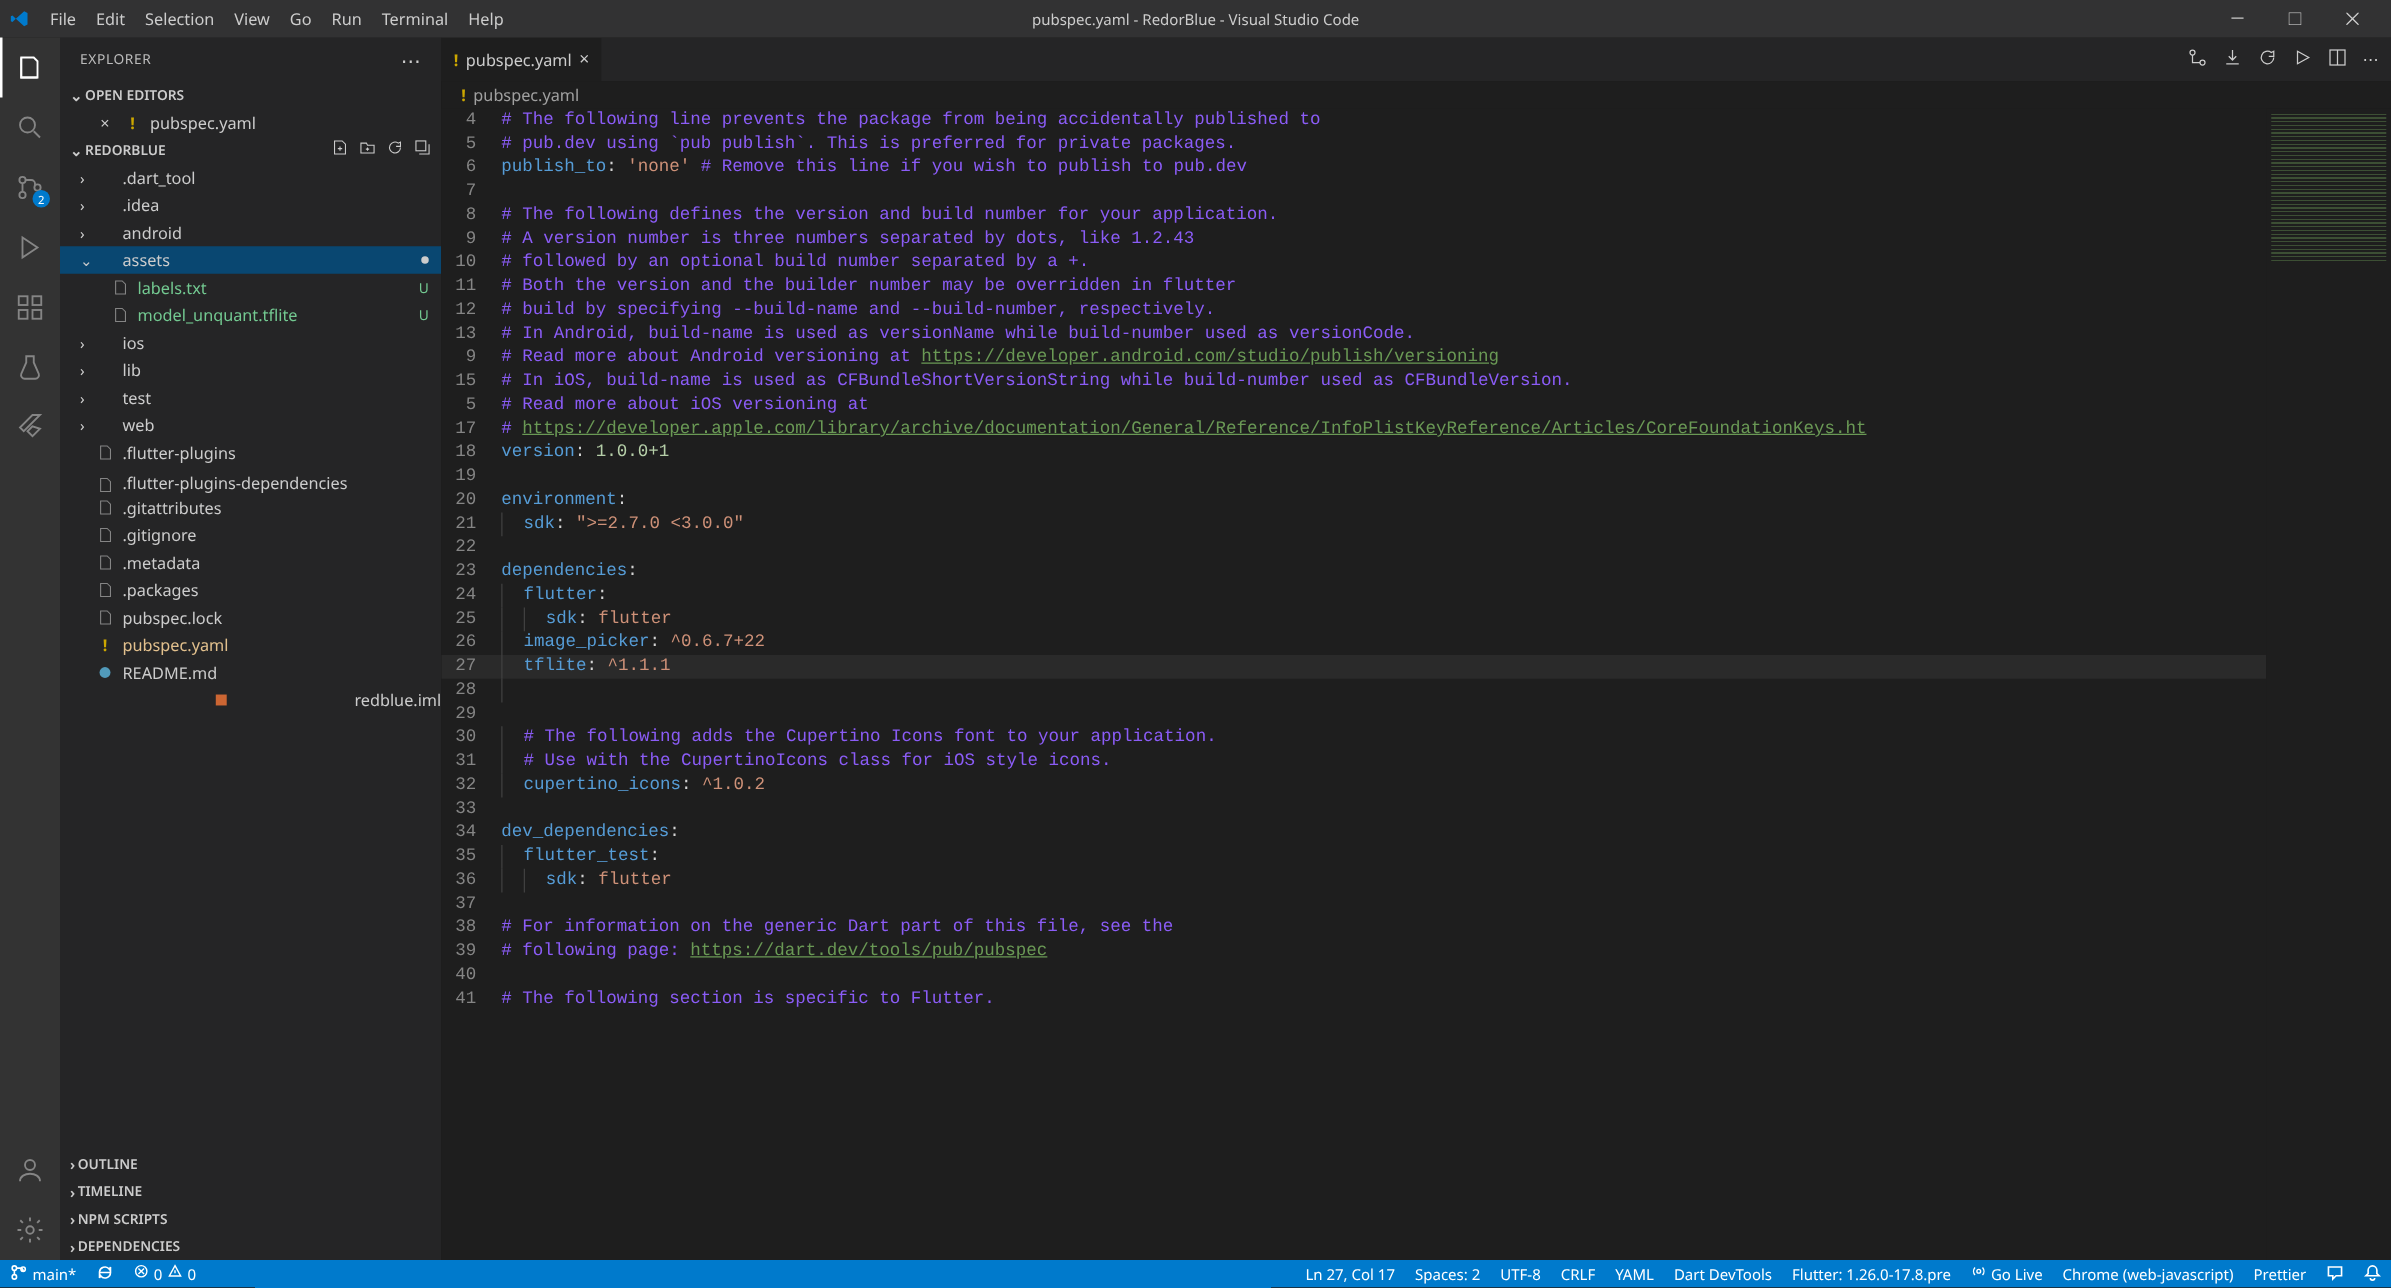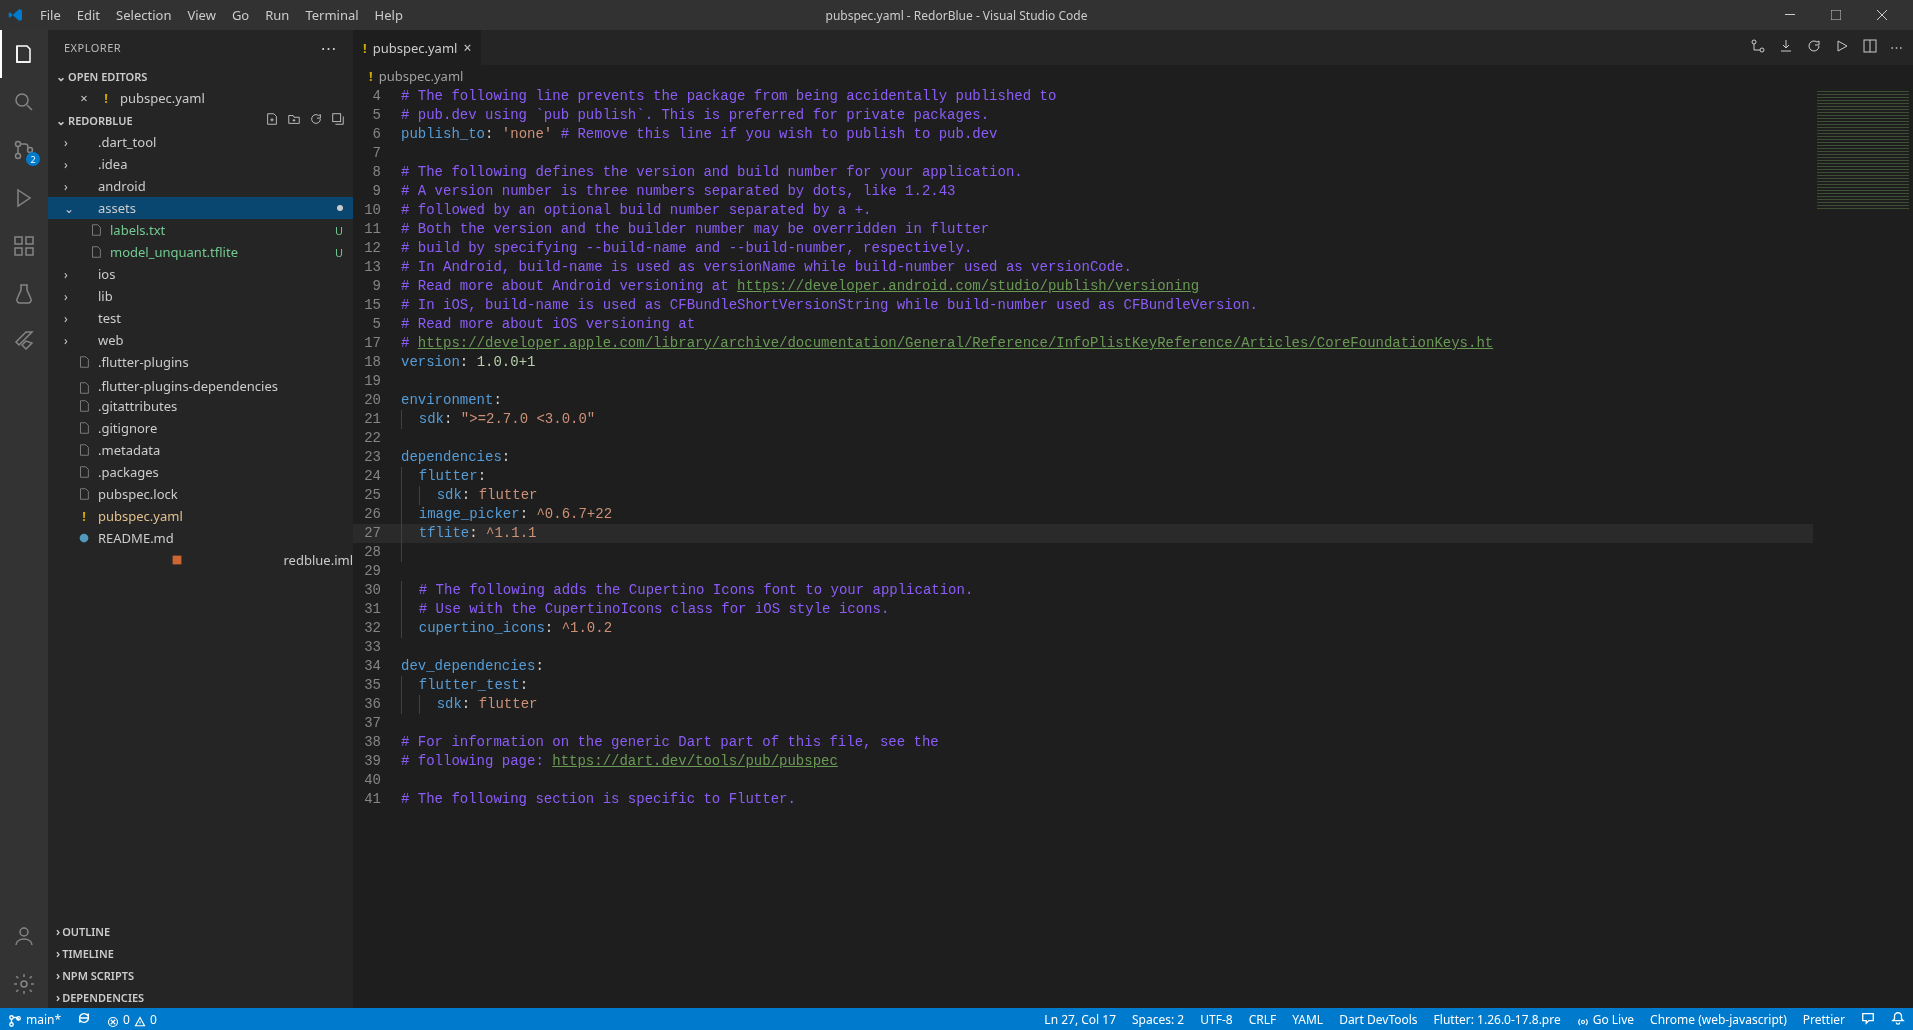--- a/index.html
+++ b/index.html
@@ -258,21 +258,21 @@
   height: 22px;
   background: #007acc;
   display: flex;
   align-items: center;
   font-size: 12px;
   color: #ffffff;
 }
 .statusbar-item {
   padding: 0 8px;
   display: flex;
-  align-items: flex-end;
+  align-items: flex-start;
   gap: 4px;
   cursor: pointer;
   height: 100%;
 }
 .statusbar-right { margin-left: auto; display: flex; }
 .statusbar-left { display: flex; }
 
 .collapsed-sections {
   margin-top: auto;
 }

